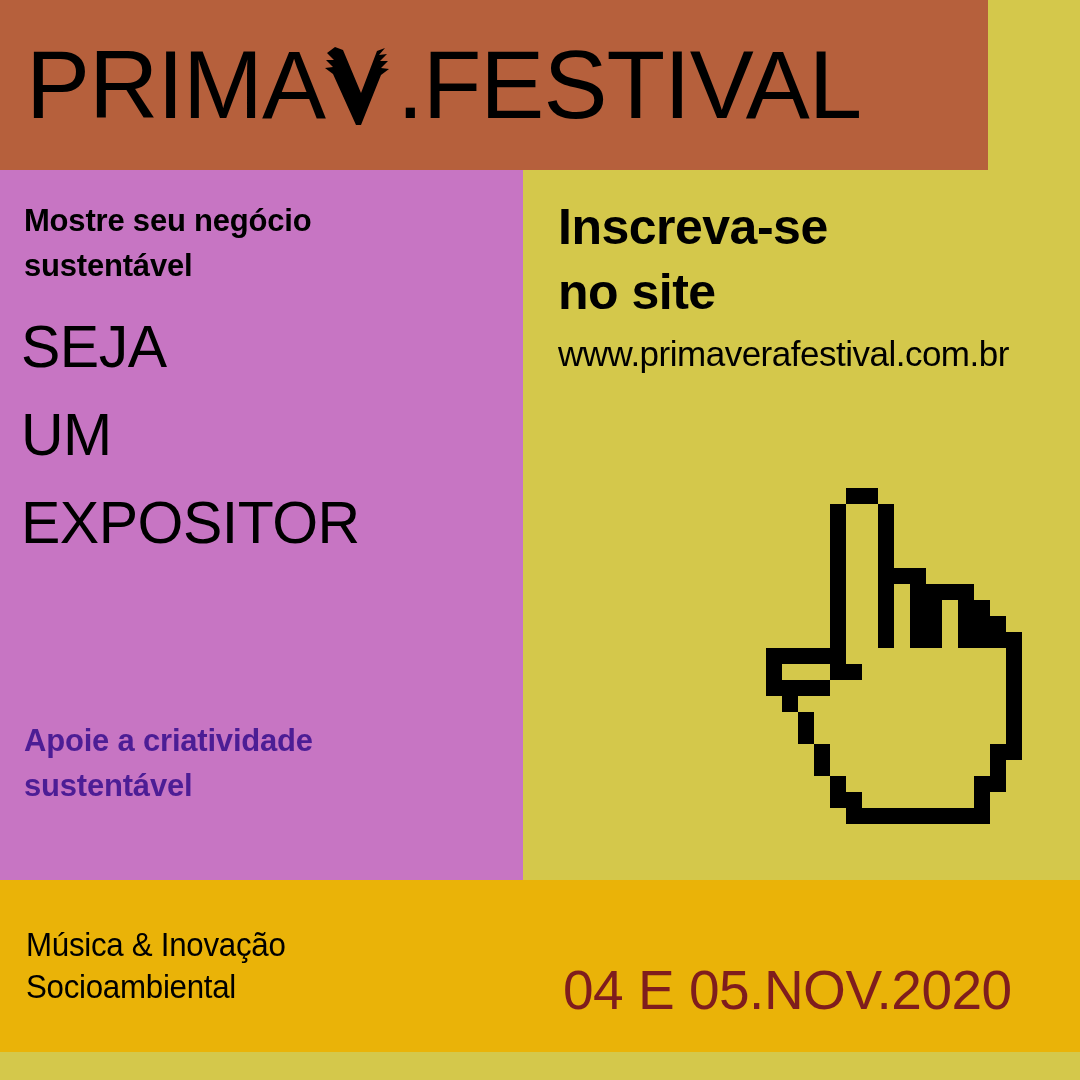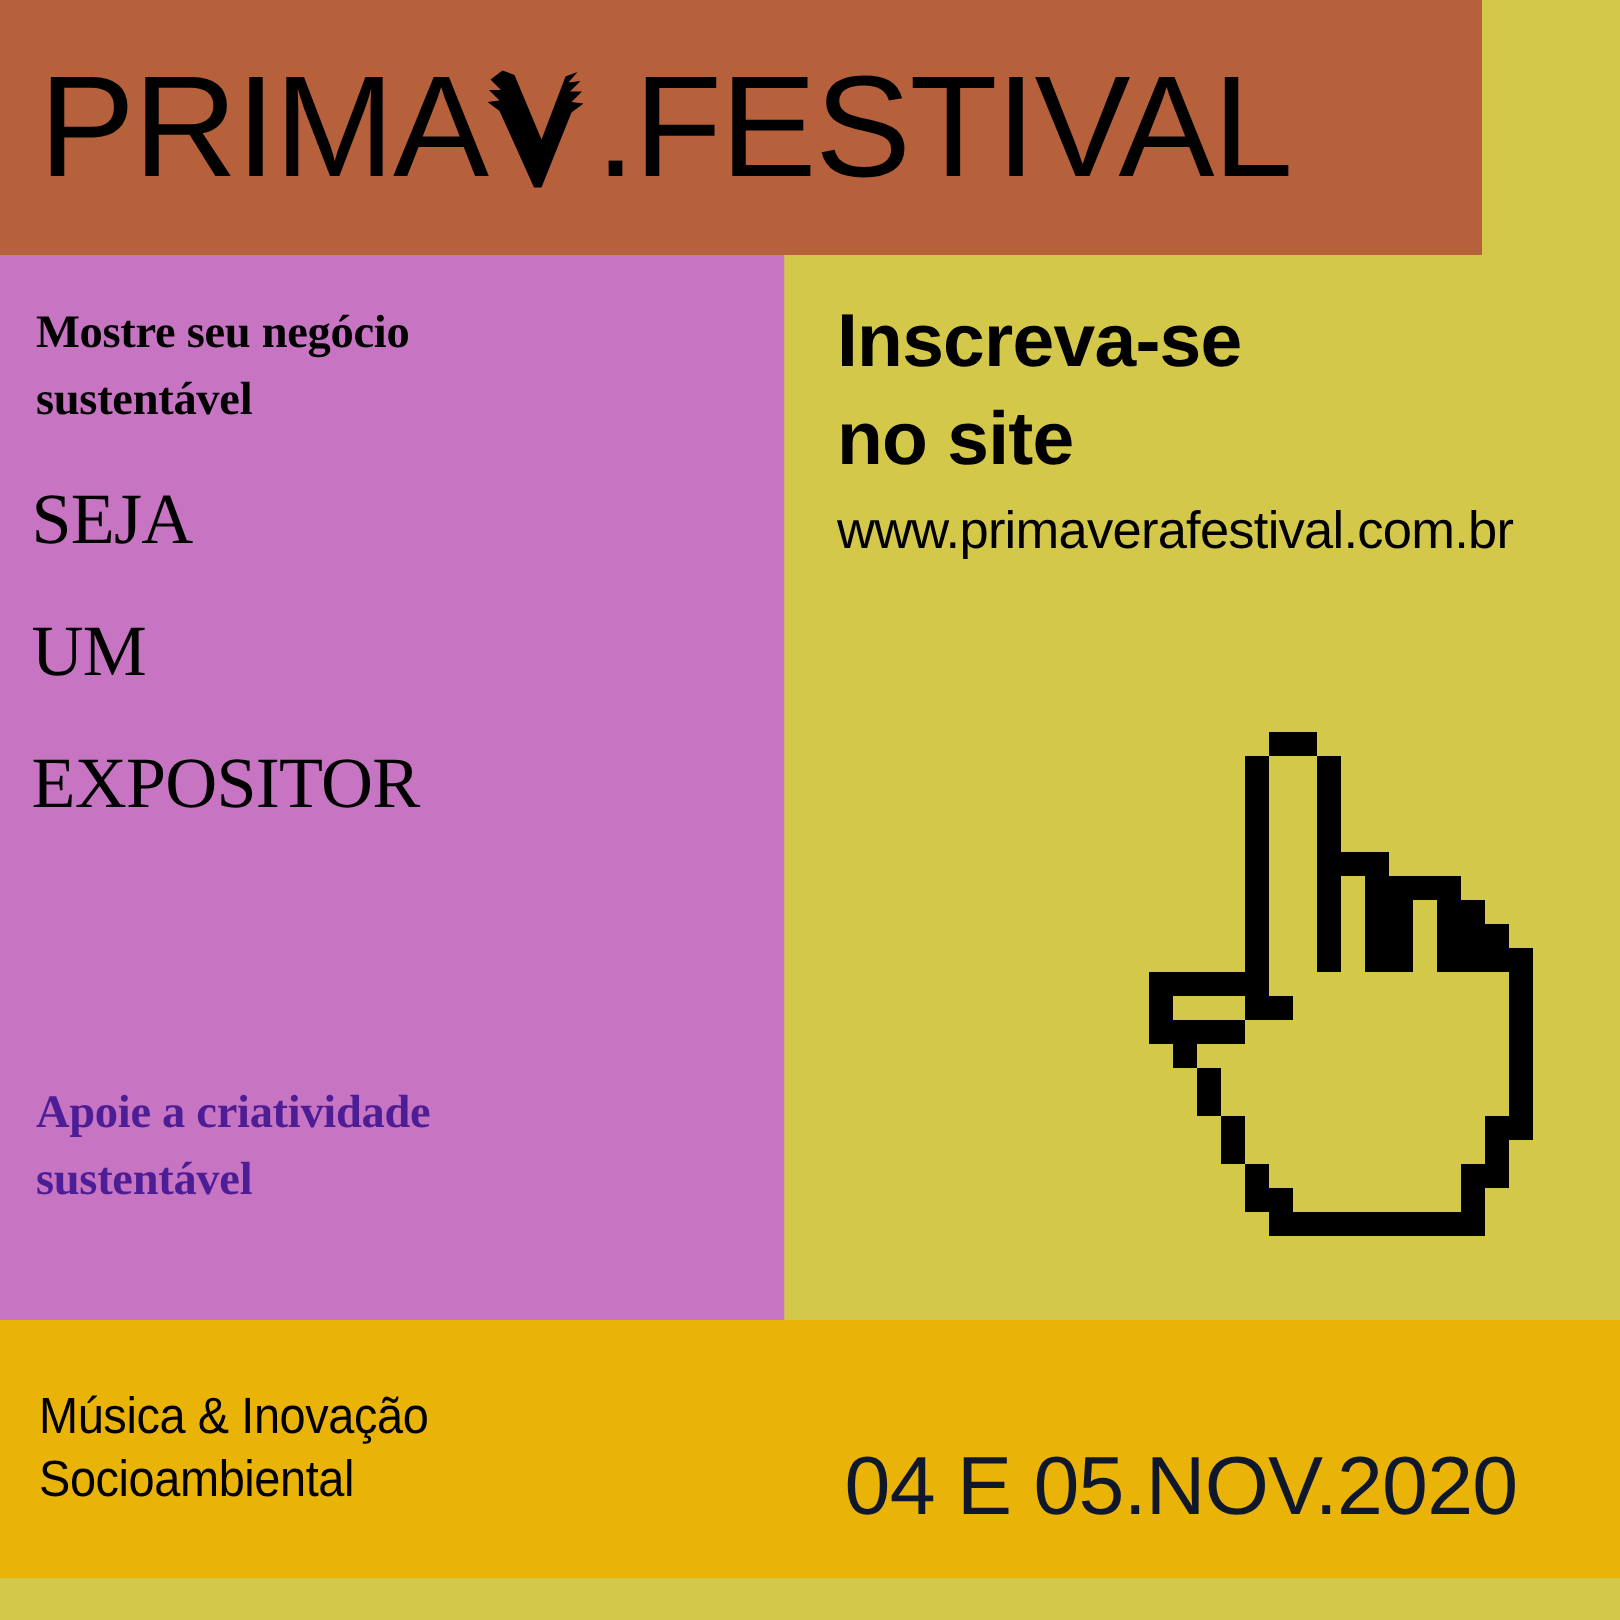--- a/index.html
+++ b/index.html
@@ -84,27 +84,27 @@
     line-height: 45px;
     font-weight: 700;
     color: #000000;
     letter-spacing: -0.2px;
   }
   .headline {
     position: absolute;
     left: 21px;
     top: 133px;
     width: 500px;
-    font-size: 48px;
+    font-size: 59px;
     line-height: 88px;
     font-weight: 300;
     color: #000000;
     letter-spacing: -0.5px;
   }
-  .headline-line { display: block; font-family: Liberation Serif, serif; }
+  .headline-line { display: block; }
   .kicker-bottom {
     position: absolute;
     left: 24px;
     top: 548px;
     width: 470px;
     font-size: 31px;
     line-height: 45px;
     font-weight: 700;
     color: #4c1d95;
     letter-spacing: -0.2px;
@@ -184,21 +184,21 @@
     transform-origin: left center;
   }
   .footer-tagline-line { display: block; }
   .footer-date {
     position: absolute;
     left: 563px;
     top: 955px;
     font-size: 55px;
     line-height: 70px;
     font-weight: 400;
-    color: #0f172a;
+    color: #7f1d1d;
     letter-spacing: -0.5px;
     white-space: nowrap;
   }
 </style>
 </head>
 <body>
 
 <div class="poster">
 
   <div class="header-band">

